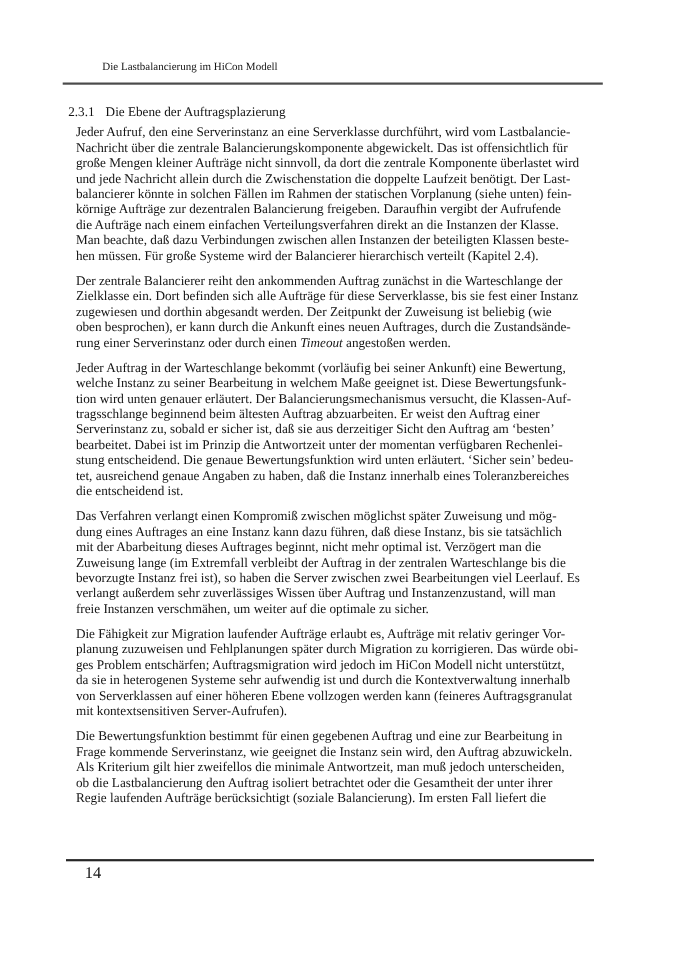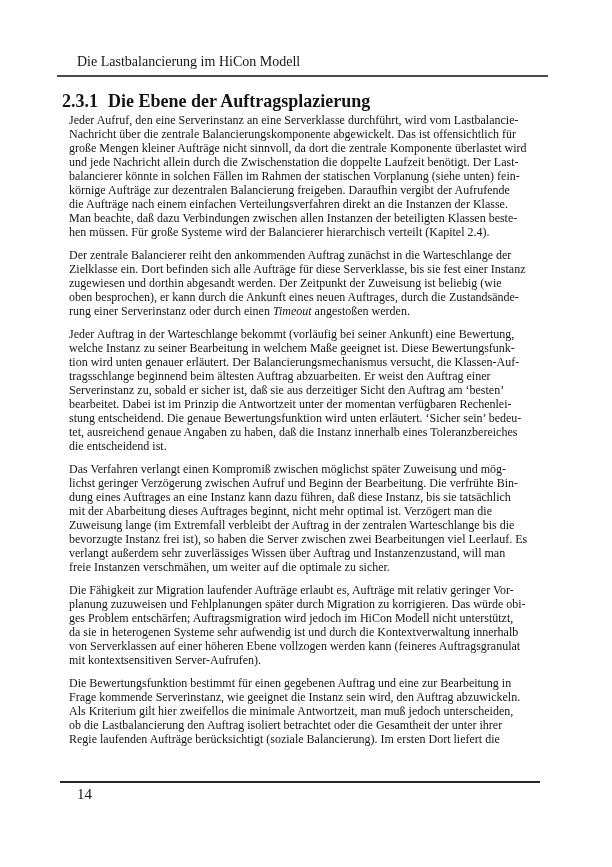--- a/index.html
+++ b/index.html
@@ -11,40 +11,40 @@
     position: relative;
     width: 612px;
     height: 867px;
     background: #ffffff;
     font-family: "Liberation Serif", "DejaVu Serif", serif;
     color: #141414;
     overflow: hidden;
   }
   .running-head {
     position: absolute;
-    left: 77px;
+    left: 93px;
     top: 55px;
-    font-size: 14px;
+    font-size: 10px;
     line-height: 14px;
     white-space: nowrap;
   }
   .head-rule {
     position: absolute;
     left: 57px;
     top: 75px;
     width: 491px;
     height: 2px;
     background: #4a4a4a;
   }
   .section-heading {
     position: absolute;
     left: 62px;
     top: 94px;
-    font-size: 18px;
-    font-weight: bold;
+    font-size: 12px;
+    font-weight: normal;
     line-height: 15px;
     white-space: nowrap;
   }
   .section-heading .sec-num {
     margin-right: 10px;
   }
   .body-text {
     position: absolute;
     left: 69px;
     top: 113px;
@@ -118,21 +118,20 @@
       <div class="line">tragsschlange beginnend beim ältesten Auftrag abzuarbeiten. Er weist den Auftrag einer</div>
       <div class="line">Serverinstanz zu, sobald er sicher ist, daß sie aus derzeitiger Sicht den Auftrag am ‘besten’</div>
       <div class="line">bearbeitet. Dabei ist im Prinzip die Antwortzeit unter der momentan verfügbaren Rechenlei-</div>
       <div class="line">stung entscheidend. Die genaue Bewertungsfunktion wird unten erläutert. ‘Sicher sein’ bedeu-</div>
       <div class="line">tet, ausreichend genaue Angaben zu haben, daß die Instanz innerhalb eines Toleranzbereiches</div>
       <div class="line">die entscheidend ist.</div>
     </div>
 
     <div class="para">
       <div class="line">Das Verfahren verlangt einen Kompromiß zwischen möglichst später Zuweisung und mög-</div>
-      <div class="line">lichst geringer Verzögerung zwischen Aufruf und Beginn der Bearbeitung. Die verfrühte Bin-</div>
       <div class="line">dung eines Auftrages an eine Instanz kann dazu führen, daß diese Instanz, bis sie tatsächlich</div>
       <div class="line">mit der Abarbeitung dieses Auftrages beginnt, nicht mehr optimal ist. Verzögert man die</div>
       <div class="line">Zuweisung lange (im Extremfall verbleibt der Auftrag in der zentralen Warteschlange bis die</div>
       <div class="line">bevorzugte Instanz frei ist), so haben die Server zwischen zwei Bearbeitungen viel Leerlauf. Es</div>
       <div class="line">verlangt außerdem sehr zuverlässiges Wissen über Auftrag und Instanzenzustand, will man</div>
       <div class="line">freie Instanzen verschmähen, um weiter auf die optimale zu sicher.</div>
     </div>
 
     <div class="para">
       <div class="line">Die Fähigkeit zur Migration laufender Aufträge erlaubt es, Aufträge mit relativ geringer Vor-</div>
@@ -141,21 +140,21 @@
       <div class="line">da sie in heterogenen Systeme sehr aufwendig ist und durch die Kontextverwaltung innerhalb</div>
       <div class="line">von Serverklassen auf einer höheren Ebene vollzogen werden kann (feineres Auftragsgranulat</div>
       <div class="line">mit kontextsensitiven Server-Aufrufen).</div>
     </div>
 
     <div class="para">
       <div class="line">Die Bewertungsfunktion bestimmt für einen gegebenen Auftrag und eine zur Bearbeitung in</div>
       <div class="line">Frage kommende Serverinstanz, wie geeignet die Instanz sein wird, den Auftrag abzuwickeln.</div>
       <div class="line">Als Kriterium gilt hier zweifellos die minimale Antwortzeit, man muß jedoch unterscheiden,</div>
       <div class="line">ob die Lastbalancierung den Auftrag isoliert betrachtet oder die Gesamtheit der unter ihrer</div>
-      <div class="line">Regie laufenden Aufträge berücksichtigt (soziale Balancierung). Im ersten Dort liefert die</div>
+      <div class="line">Regie laufenden Aufträge berücksichtigt (soziale Balancierung). Im ersten Fall liefert die</div>
     </div>
 
   </div>
 
   <div class="foot-rule"></div>
   <div class="page-number">14</div>
 
 </div>
 
 </body></html>

